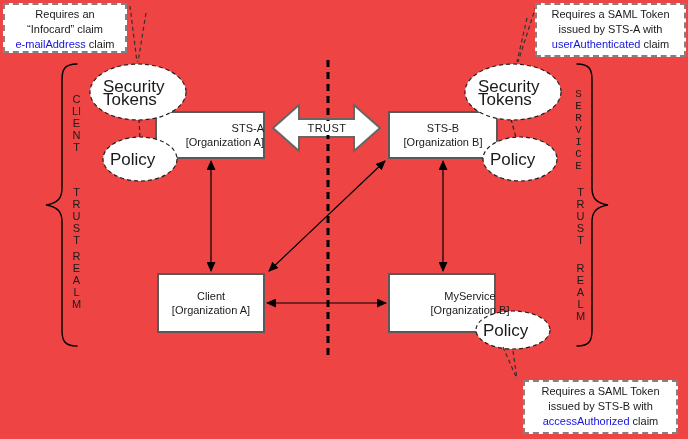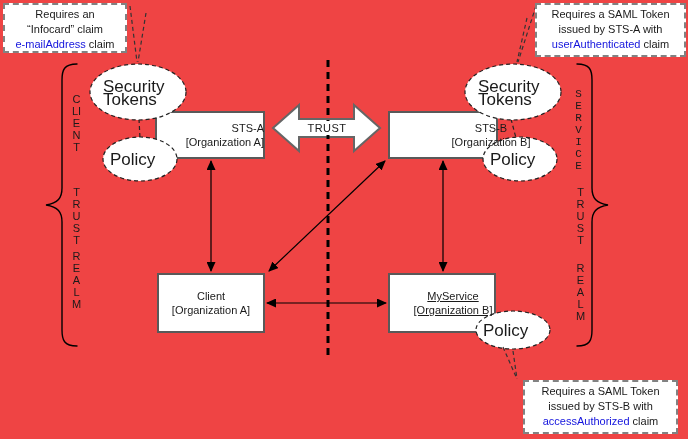--- a/index.html
+++ b/index.html
@@ -90,29 +90,29 @@
   <div class="ov callout" style="left:523px;top:380px;width:155px;height:54px;">
     <div>Requires a SAML Token</div>
     <div>issued by STS-B with</div>
     <div><span class="claim">accessAuthorized</span><span> claim</span></div>
   </div>
 
   <div class="ov node-label" style="left:156px;top:112px;width:108px;height:46px;align-items:flex-end;">
     <div>STS-A</div>
     <div>[Organization A]</div>
   </div>
-  <div class="ov node-label" style="left:389px;top:112px;width:108px;height:46px;padding-left:48px;">
+  <div class="ov node-label" style="left:389px;top:112px;width:108px;height:46px;">
     <div>STS-B</div>
     <div>[Organization B]</div>
   </div>
   <div class="ov node-label" style="left:158px;top:274px;width:106px;height:58px;">
     <div>Client</div>
     <div>[Organization A]</div>
   </div>
-  <div class="ov node-label" style="left:391px;top:274px;width:124px;height:58px;text-decoration:underline;">
+  <div class="ov node-label" style="left:408px;top:274px;width:124px;height:58px;">
     <div>MyService</div>
     <div>[Organization B]</div>
   </div>
 
   <div class="ov ellipse-label" style="left:103px;top:80px;width:70px;">Security Tokens</div>
   <div class="ov ellipse-label" style="left:478px;top:80px;width:70px;">Security Tokens</div>
   <div class="ov ellipse-label" style="left:110px;top:153px;width:60px;">Policy</div>
   <div class="ov ellipse-label" style="left:490px;top:153px;width:60px;">Policy</div>
   <div class="ov ellipse-label" style="left:483px;top:324px;width:60px;">Policy</div>
 

